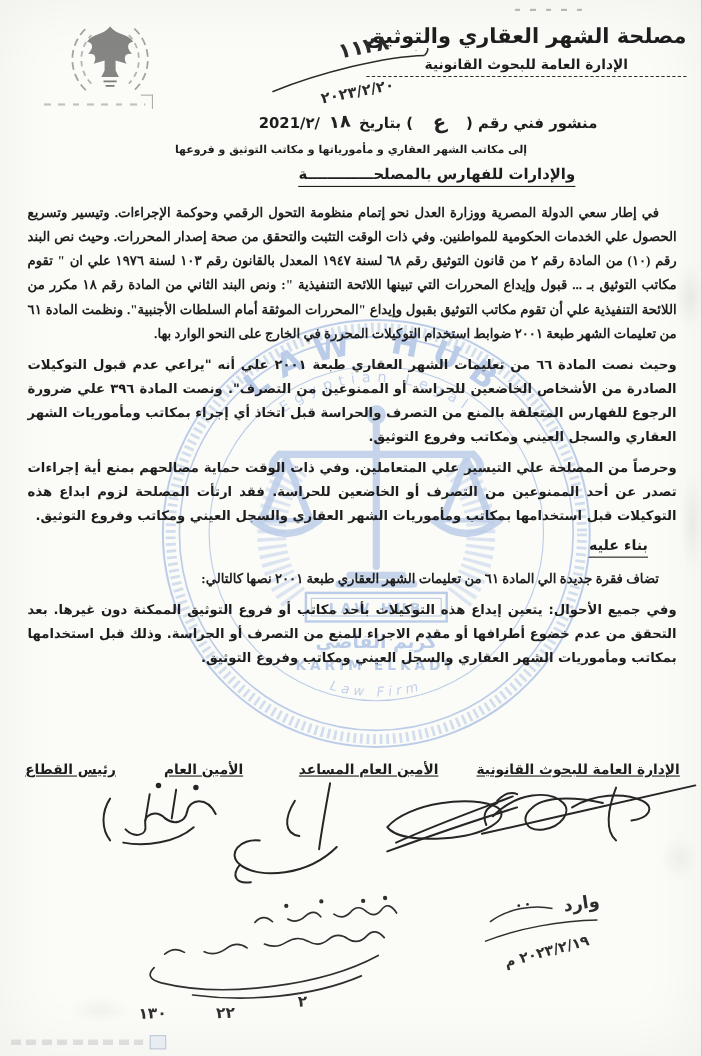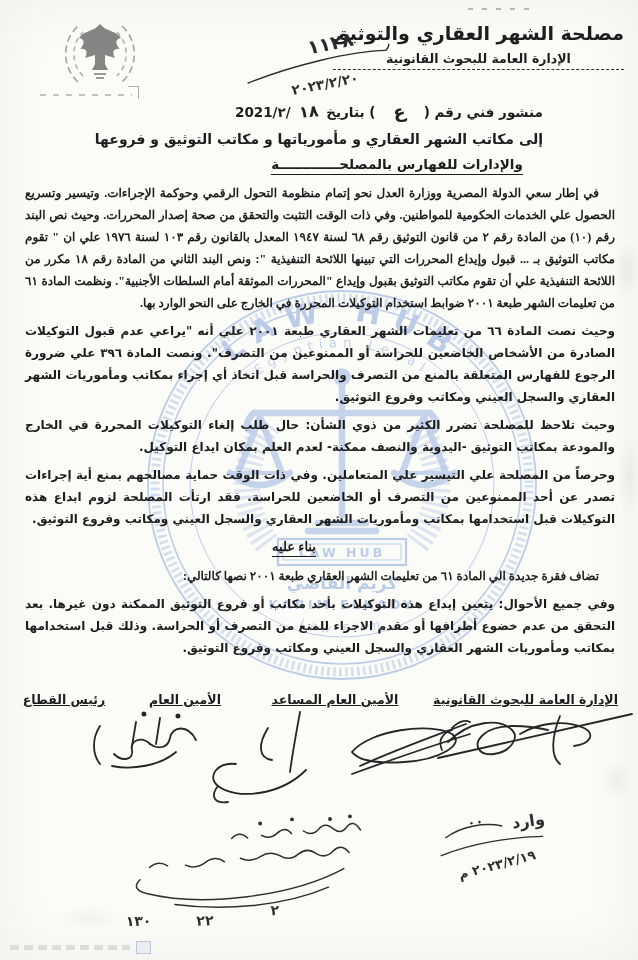--- a/index.html
+++ b/index.html
@@ -29,29 +29,29 @@
   .regnote .date{font-size:13.5px;font-weight:700;letter-spacing:1px;
     unicode-bidi:bidi-override;direction:ltr;margin-top:1px;}
   
   .titleblock{position:absolute;top:100px;left:0;right:0;text-align:center;font-weight:700;}
   .t-line1{display:flex;direction:rtl;justify-content:center;align-items:baseline;
     font-size:13.5px;position:relative;right:-70px;gap:8px;}
   .hand{font-weight:700;color:#222;}
   .hw-ayn{font-size:18px;transform:rotate(-8deg) translateY(1px);padding:0 10px;}
   .hw-day{font-size:16px;transform:rotate(-5deg);letter-spacing:2px;}
   .t-date{unicode-bidi:bidi-override;direction:ltr;}
-  .t-line2{font-size:14px;margin-top:10px;}
+  .t-line2{font-size:10px;margin-top:10px;}
   .t-line3{font-size:13.5px;margin-top:9px;position:relative;right:-78px;}
   .t-line3 span{border-bottom:1.7px solid #1d1d1d;padding-bottom:2px;}
   
   .bodytext{position:absolute;top:182px;right:23px;left:25px;
     font-size:12px;line-height:22px;font-weight:700;text-align:justify;text-justify:inter-word;}
   .bodytext p{margin:0 0 6px 0;}
   .bodytext p.indent{text-indent:16px;font-family:Liberation Serif, serif;}
-  .b-heading{text-align:center;font-size:13px;margin:5px 0 7px;position:relative;right:26px;font-family:Liberation Serif, serif;}
+  .b-heading{font-size:13px;margin:5px 0 7px;position:relative;right:26px;}
   .b-heading span{border-bottom:1.7px solid #1d1d1d;padding-bottom:2px;}
   .b-closing{text-align:center;font-size:13px;margin-top:9px;}
   
   .sig-titles{position:absolute;top:692px;left:0;right:0;height:20px;font-weight:700;font-size:12.5px;}
   .sig-titles div{position:absolute;text-align:center;white-space:nowrap;text-decoration:underline;}
   .st1{right:10px;width:205px;}
   .st2{right:228px;width:150px;}
   .st3{right:398px;width:110px;}
   .st4{right:518px;width:112px;}
   .sig-svg{position:absolute;top:700px;left:0;}
@@ -172,21 +172,20 @@
     </div>
     <div class="t-line2">إلى مكاتب الشهر العقاري و مأمورياتها و مكاتب التوثيق و فروعها</div>
     <div class="t-line3">
       <span>والإدارات للفهارس بالمصلحـــــــــــــة</span>
     </div>
   </div>
 
   <div class="bodytext">
     <p class="indent">في إطار سعي الدولة المصرية ووزارة العدل نحو إتمام منظومة التحول الرقمي وحوكمة الإجراءات. وتيسير وتسريع الحصول علي الخدمات الحكومية للمواطنين. وفي ذات الوقت التثبت والتحقق من صحة إصدار المحررات. وحيث نص البند رقم (١٠) من المادة رقم ٢ من قانون التوثيق رقم ٦٨ لسنة ١٩٤٧ المعدل بالقانون رقم ١٠٣ لسنة ١٩٧٦ علي ان " تقوم مكاتب التوثيق بـ ... قبول وإيداع المحررات التي تبينها اللائحة التنفيذية ": ونص البند الثاني من المادة رقم ١٨ مكرر من اللائحة التنفيذية علي أن تقوم مكاتب التوثيق بقبول وإيداع "المحررات الموثقة أمام السلطات الأجنبية". ونظمت المادة ٦١ من تعليمات الشهر طبعة ٢٠٠١ ضوابط استخدام التوكيلات المحررة في الخارج على النحو الوارد بها.</p>
     <p>وحيث نصت المادة ٦٦ من تعليمات الشهر العقاري طبعة ٢٠٠١ علي أنه "يراعي عدم قبول التوكيلات الصادرة من الأشخاص الخاضعين للحراسة أو الممنوعين من التصرف". ونصت المادة ٣٩٦ علي ضرورة الرجوع للفهارس المتعلقة بالمنع من التصرف والحراسة قبل اتخاذ أي إجراء بمكاتب ومأموريات الشهر العقاري والسجل العيني ومكاتب وفروع التوثيق.</p>
-    <p>وحيث تلاحظ للمصلحة تضرر الكثير من ذوي الشأن: حال طلب إلغاء التوكيلات المحررة في الخارج والمودعة بمكاتب التوثيق -اليدوية والنصف ممكنة- لعدم العلم بمكان ايداع التوكيل.</p>
     <p>وحرصاً من المصلحة علي التيسير علي المتعاملين. وفي ذات الوقت حماية مصالحهم بمنع أية إجراءات تصدر عن أحد الممنوعين من التصرف أو الخاضعين للحراسة. فقد ارتأت المصلحة لزوم ابداع هذه التوكيلات قبل استخدامها بمكاتب ومأموريات الشهر العقاري والسجل العيني ومكاتب وفروع التوثيق.</p>
     <div class="b-heading">
       <span>بناء عليه</span>
     </div>
     <p class="indent">تضاف فقرة جديدة الي المادة ٦١ من تعليمات الشهر العقاري طبعة ٢٠٠١ نصها كالتالي:</p>
     <p>وفي جميع الأحوال: يتعين إيداع هذه التوكيلات بأحد مكاتب أو فروع التوثيق الممكنة دون غيرها. بعد التحقق من عدم خضوع أطرافها أو مقدم الاجراء للمنع من التصرف أو الحراسة. وذلك قبل استخدامها بمكاتب ومأموريات الشهر العقاري والسجل العيني ومكاتب وفروع التوثيق.</p>
   </div>
 
   <div class="sig-titles">
     <div class="st1">الإدارة العامة للبحوث القانونية</div>

